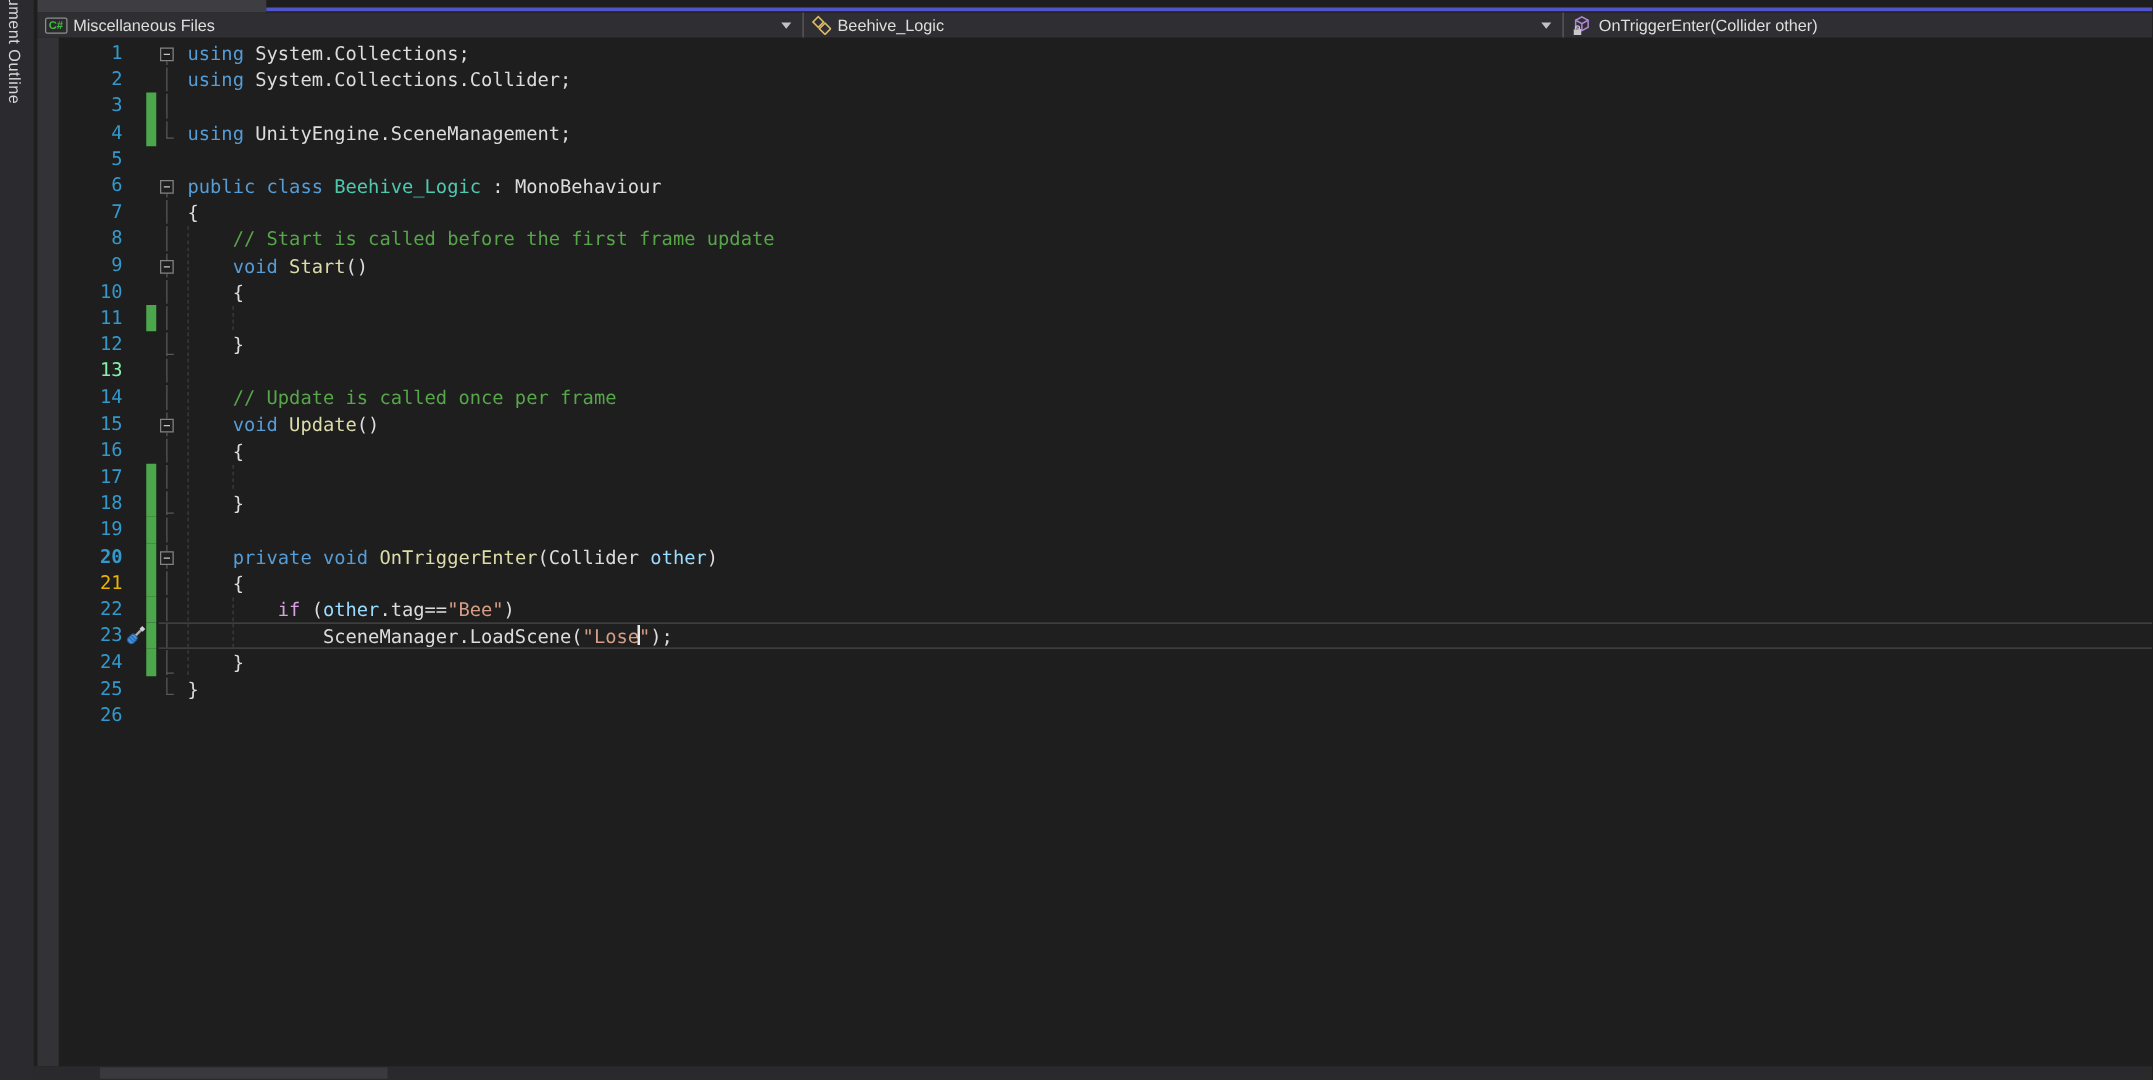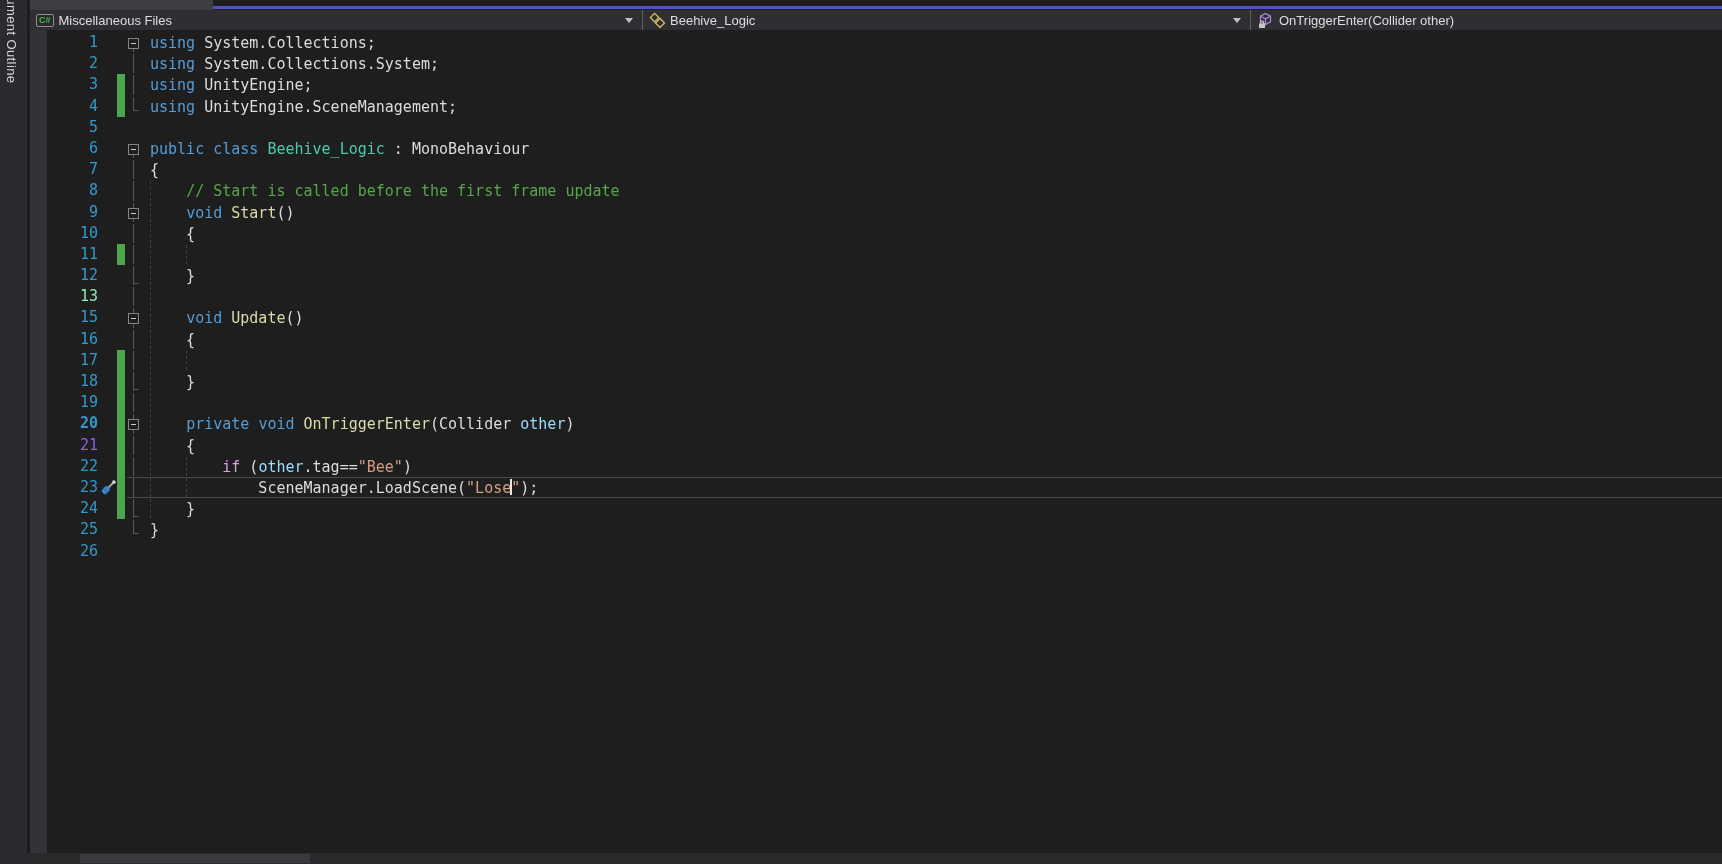--- a/index.html
+++ b/index.html
@@ -109,33 +109,32 @@
           <div class="code"><span style="color: rgb(86, 156, 214);">using</span><span style="color: rgb(220, 220, 220);"> System.Collections;</span></div>
         </div>
       </div>
       <div class="row">
         <div class="num" style="color: rgb(51, 153, 204);">2</div>
         <div class="marker"></div>
         <div class="hl">
           <div class="fold">
             <i class="f-v"></i>
           </div>
-          <div class="code"><span style="color: rgb(86, 156, 214);">using</span><span style="color: rgb(220, 220, 220);"> System.Collections.System;</span></div>
+          <div class="code"><span style="color: rgb(86, 156, 214);">using</span><span style="color: rgb(220, 220, 220);"> System.Collections.Collider;</span></div>
         </div>
       </div>
       <div class="row">
         <div class="num" style="color: rgb(51, 153, 204);">3</div>
         <div class="marker">
           <div class="changebar" style="background: rgb(76, 166, 76);"></div>
         </div>
         <div class="hl">
           <div class="fold">
             <i class="f-v"></i>
           </div>
-          <div class="code"><span style="color: rgb(86, 156, 214);">using</span><span style="color: rgb(220, 220, 220);"> UnityEngine;</span></div>
         </div>
       </div>
       <div class="row">
         <div class="num" style="color: rgb(51, 153, 204);">4</div>
         <div class="marker">
           <div class="changebar" style="background: rgb(76, 166, 76);"></div>
         </div>
         <div class="hl">
           <div class="fold">
             <i class="f-vhalf"></i>
@@ -232,20 +231,30 @@
         <div class="num" style="color: #86efac;">13</div>
         <div class="marker"></div>
         <div class="hl">
           <div class="fold">
             <i class="f-v"></i>
           </div>
           <div class="code"><div class="guide" style="left: 9px;"></div></div>
         </div>
       </div>
       <div class="row">
+        <div class="num" style="color: rgb(51, 153, 204);">14</div>
+        <div class="marker"></div>
+        <div class="hl">
+          <div class="fold">
+            <i class="f-v"></i>
+          </div>
+          <div class="code"><div class="guide" style="left: 9px;"></div><span style="color: rgb(220, 220, 220);">    </span><span style="color: rgb(87, 166, 74);">// Update is called once per frame</span></div>
+        </div>
+      </div>
+      <div class="row">
         <div class="num" style="color: rgb(51, 153, 204);">15</div>
         <div class="marker"></div>
         <div class="hl">
           <div class="fold">
             <i class="f-vtop"></i>
             <i class="f-vbot"></i>
             <i class="f-box"></i>
           </div>
           <div class="code"><div class="guide" style="left: 9px;"></div><span style="color: rgb(220, 220, 220);">    </span><span style="color: rgb(86, 156, 214);">void</span><span style="color: rgb(220, 220, 220);"> </span><span style="color: rgb(220, 220, 170);">Update</span><span style="color: rgb(220, 220, 220);">()</span></div>
         </div>
@@ -305,21 +314,21 @@
         <div class="hl">
           <div class="fold">
             <i class="f-vtop"></i>
             <i class="f-vbot"></i>
             <i class="f-box"></i>
           </div>
           <div class="code"><div class="guide" style="left: 9px;"></div><span style="color: rgb(220, 220, 220);">    </span><span style="color: rgb(86, 156, 214);">private</span><span style="color: rgb(220, 220, 220);"> </span><span style="color: rgb(86, 156, 214);">void</span><span style="color: rgb(220, 220, 220);"> </span><span style="color: rgb(220, 220, 170);">OnTriggerEnter</span><span style="color: rgb(220, 220, 220);">(Collider </span><span style="color: rgb(156, 220, 254);">other</span><span style="color: rgb(220, 220, 220);">)</span></div>
         </div>
       </div>
       <div class="row">
-        <div class="num" style="color: #8b5cf6;">21</div>
+        <div class="num" style="color: #eab308;">21</div>
         <div class="marker">
           <div class="changebar" style="background: rgb(76, 166, 76);"></div>
         </div>
         <div class="hl">
           <div class="fold">
             <i class="f-v"></i>
           </div>
           <div class="code"><div class="guide" style="left: 9px;"></div><span style="color: rgb(220, 220, 220);">    {</span></div>
         </div>
       </div>

